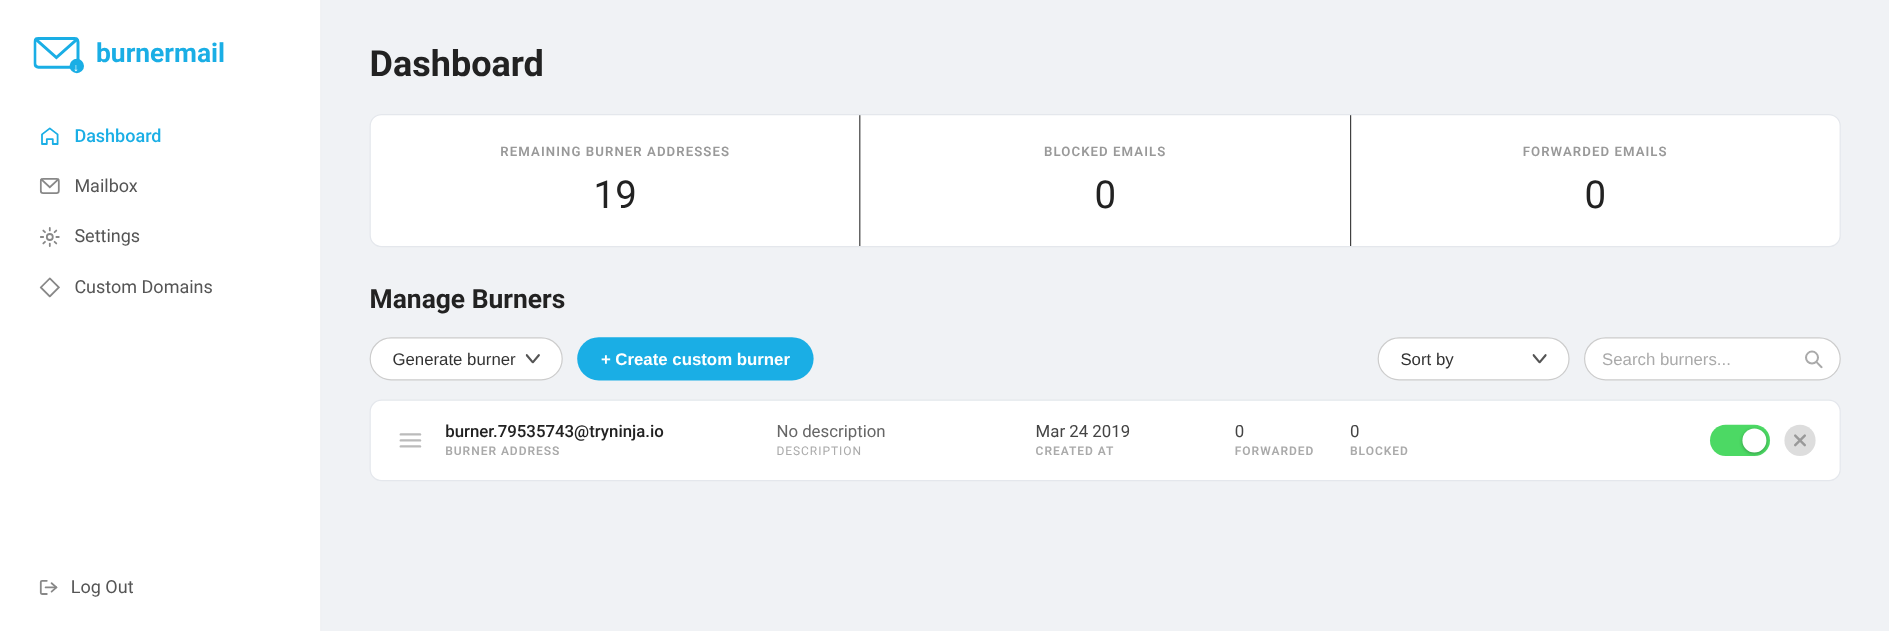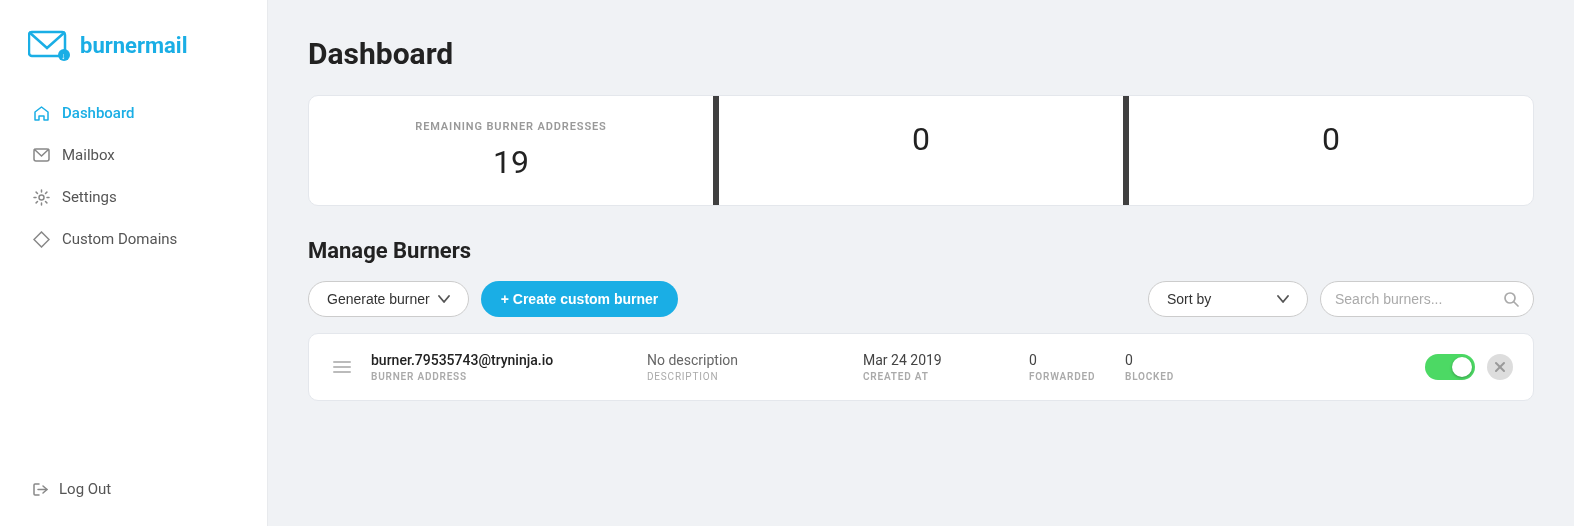--- a/index.html
+++ b/index.html
@@ -98,21 +98,21 @@
       border-radius: 10px;
       border: 1px solid #e4e7ec;
       display: flex;
       padding: 0;
       margin-bottom: 32px;
     }
     .stat-item {
       flex: 1;
       text-align: center;
       padding: 24px 20px;
-      border-right: 6px solid #404040;
+      border-right: 1px solid #404040;
     }
     .stat-item:last-child { border-right: none; }
     .stat-label {
       font-size: 11px;
       font-weight: 600;
       letter-spacing: 0.08em;
       color: #999;
       text-transform: uppercase;
       margin-bottom: 10px;
     }
@@ -408,23 +408,25 @@
 
 <main class="main">
   <h1 class="page-title">Dashboard</h1>
 
   <div class="stats-card">
     <div class="stat-item">
       <div class="stat-label">Remaining Burner Addresses</div>
       <div class="stat-value">19</div>
     </div>
     <div class="stat-item">
+      <div class="stat-label">Blocked Emails</div>
       <div class="stat-value">0</div>
     </div>
     <div class="stat-item">
+      <div class="stat-label">Forwarded Emails</div>
       <div class="stat-value">0</div>
     </div>
   </div>
 
   <div>
     <h2 class="section-title">Manage Burners</h2>
 
     <div class="burners-toolbar">
       <button class="btn-generate">
         <span>Generate burner</span>

